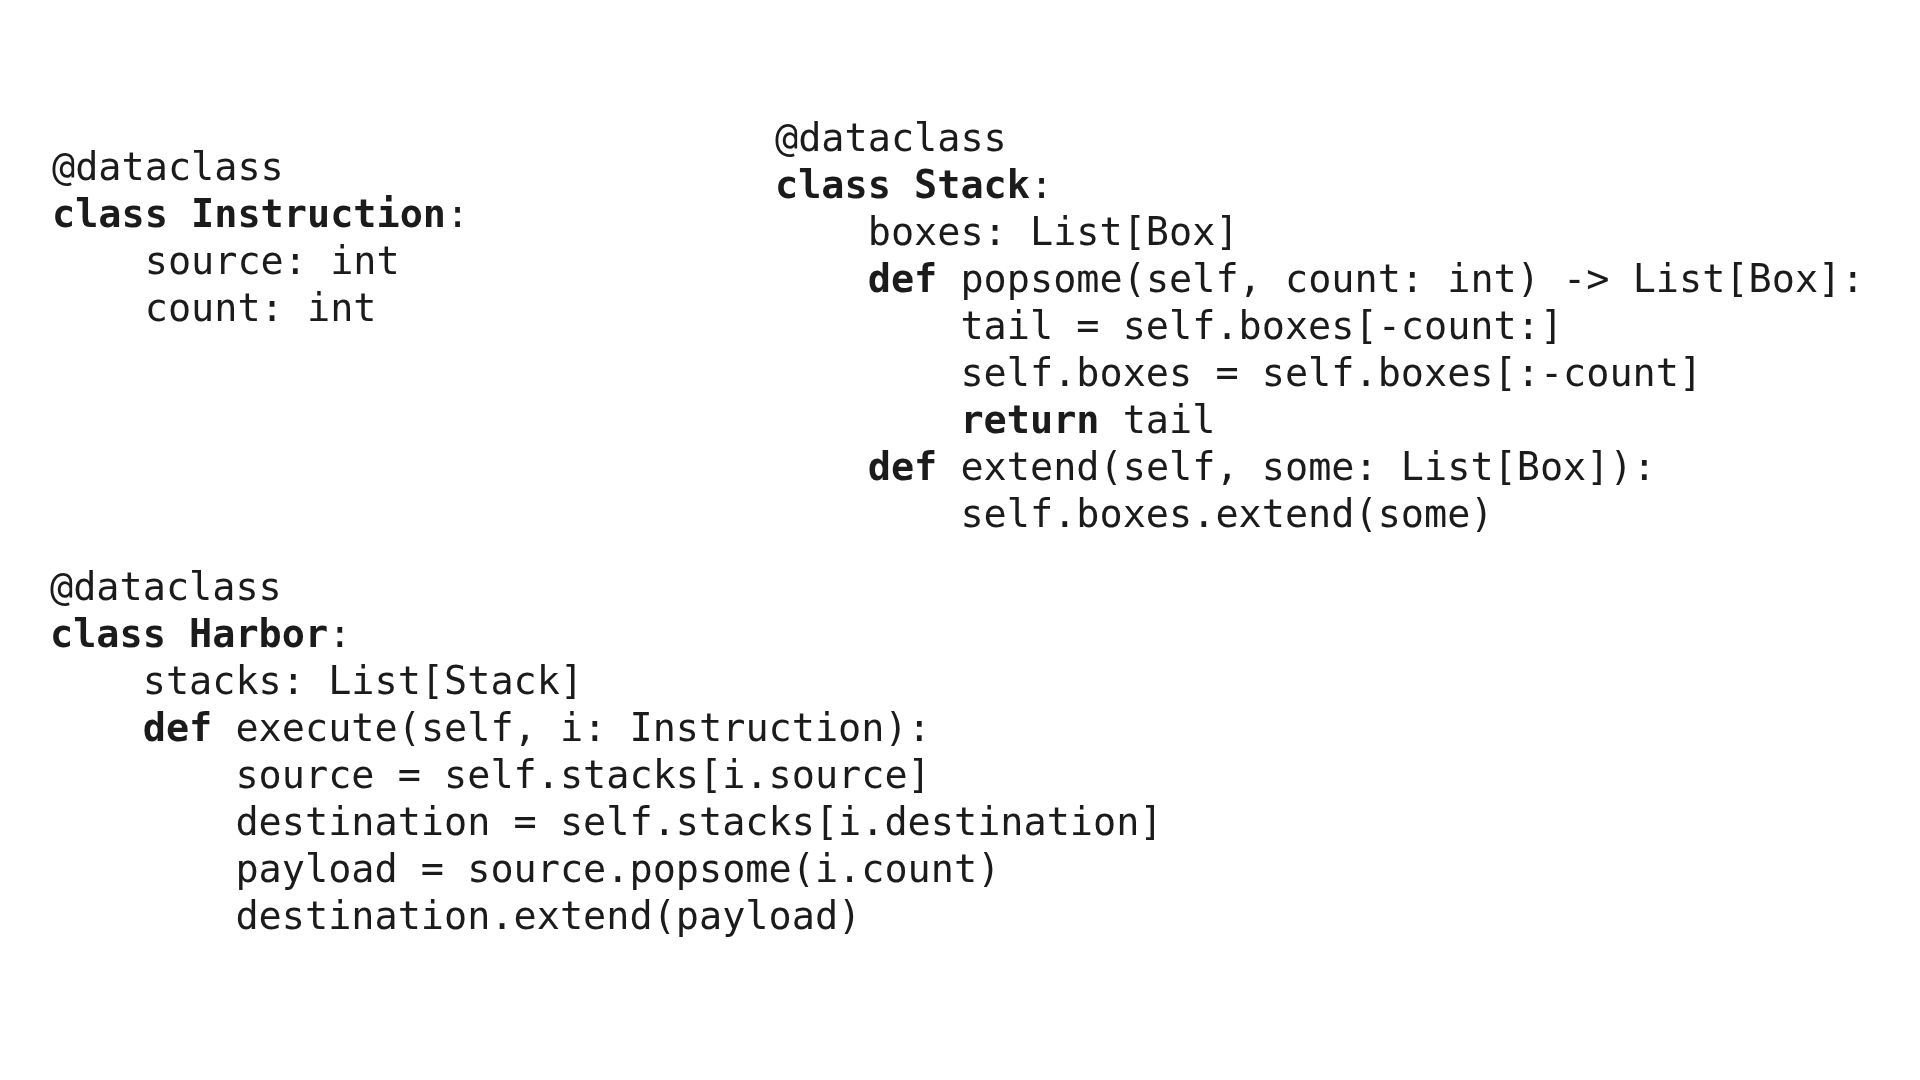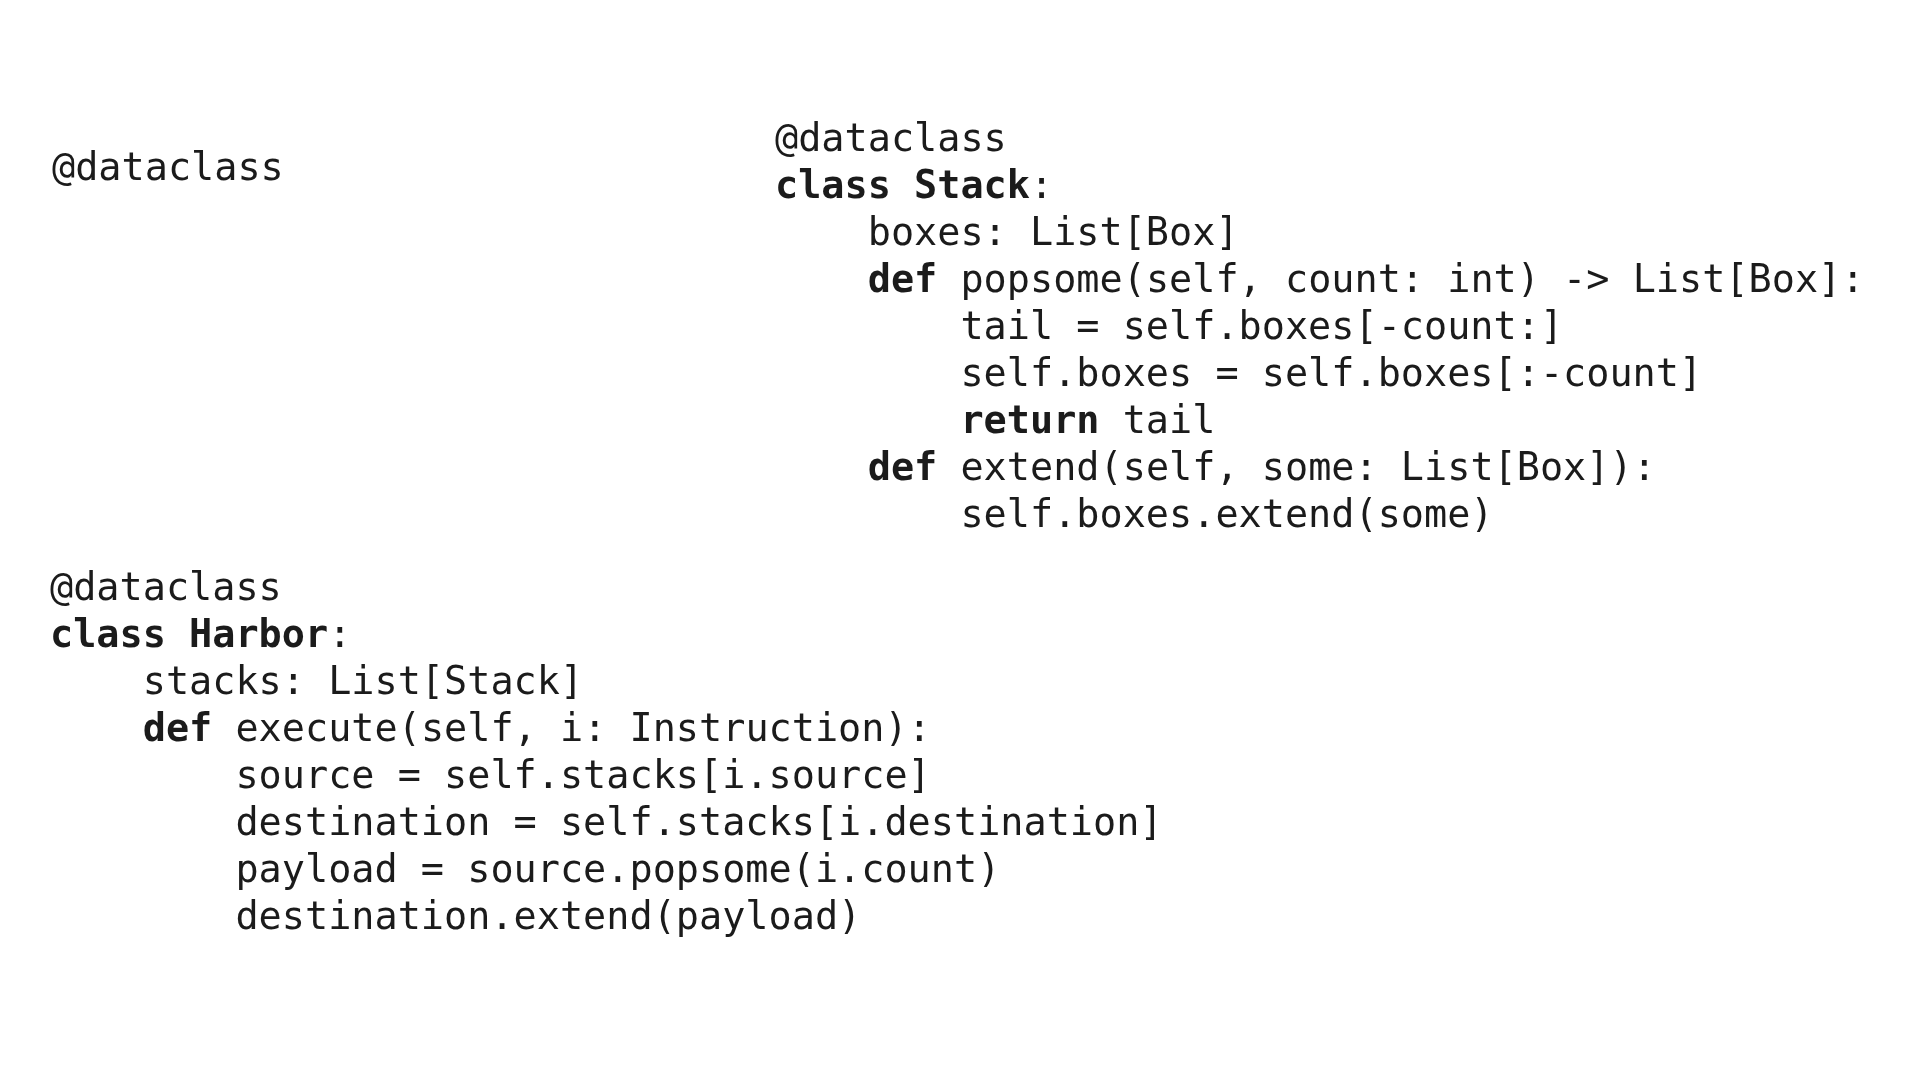--- a/index.html
+++ b/index.html
@@ -28,17 +28,17 @@
   .kw {
     font-weight: bold;
   }
   #block-instruction { left: 52px;  top: 143px; }
   #block-stack       { left: 775px; top: 114px; }
   #block-harbor      { left: 50px;  top: 563px; }
 </style>
 </head>
 <body>
 
-<div id="block-instruction" class="code-block"><div class="code-line"><span>@dataclass</span></div></div>
+<div id="block-instruction" class="code-block"><div class="code-line"><span>@dataclass</span></div><div class="code-line"><span class="kw">class Instruction</span><span>:</span></div><div class="code-line"><span>    source: int</span></div><div class="code-line"><span>    count: int</span></div></div>
 
 <div id="block-stack" class="code-block"><div class="code-line"><span>@dataclass</span></div><div class="code-line"><span class="kw">class Stack</span><span>:</span></div><div class="code-line"><span>    boxes: List[Box]</span></div><div class="code-line"><span>    </span><span class="kw">def</span><span> popsome(self, count: int) -&gt; List[Box]:</span></div><div class="code-line"><span>        tail = self.boxes[-count:]</span></div><div class="code-line"><span>        self.boxes = self.boxes[:-count]</span></div><div class="code-line"><span>        </span><span class="kw">return</span><span> tail</span></div><div class="code-line"><span>    </span><span class="kw">def</span><span> extend(self, some: List[Box]):</span></div><div class="code-line"><span>        self.boxes.extend(some)</span></div></div>
 
 <div id="block-harbor" class="code-block"><div class="code-line"><span>@dataclass</span></div><div class="code-line"><span class="kw">class Harbor</span><span>:</span></div><div class="code-line"><span>    stacks: List[Stack]</span></div><div class="code-line"><span>    </span><span class="kw">def</span><span> execute(self, i: Instruction):</span></div><div class="code-line"><span>        source = self.stacks[i.source]</span></div><div class="code-line"><span>        destination = self.stacks[i.destination]</span></div><div class="code-line"><span>        payload = source.popsome(i.count)</span></div><div class="code-line"><span>        destination.extend(payload)</span></div></div>
 
 </body></html>

